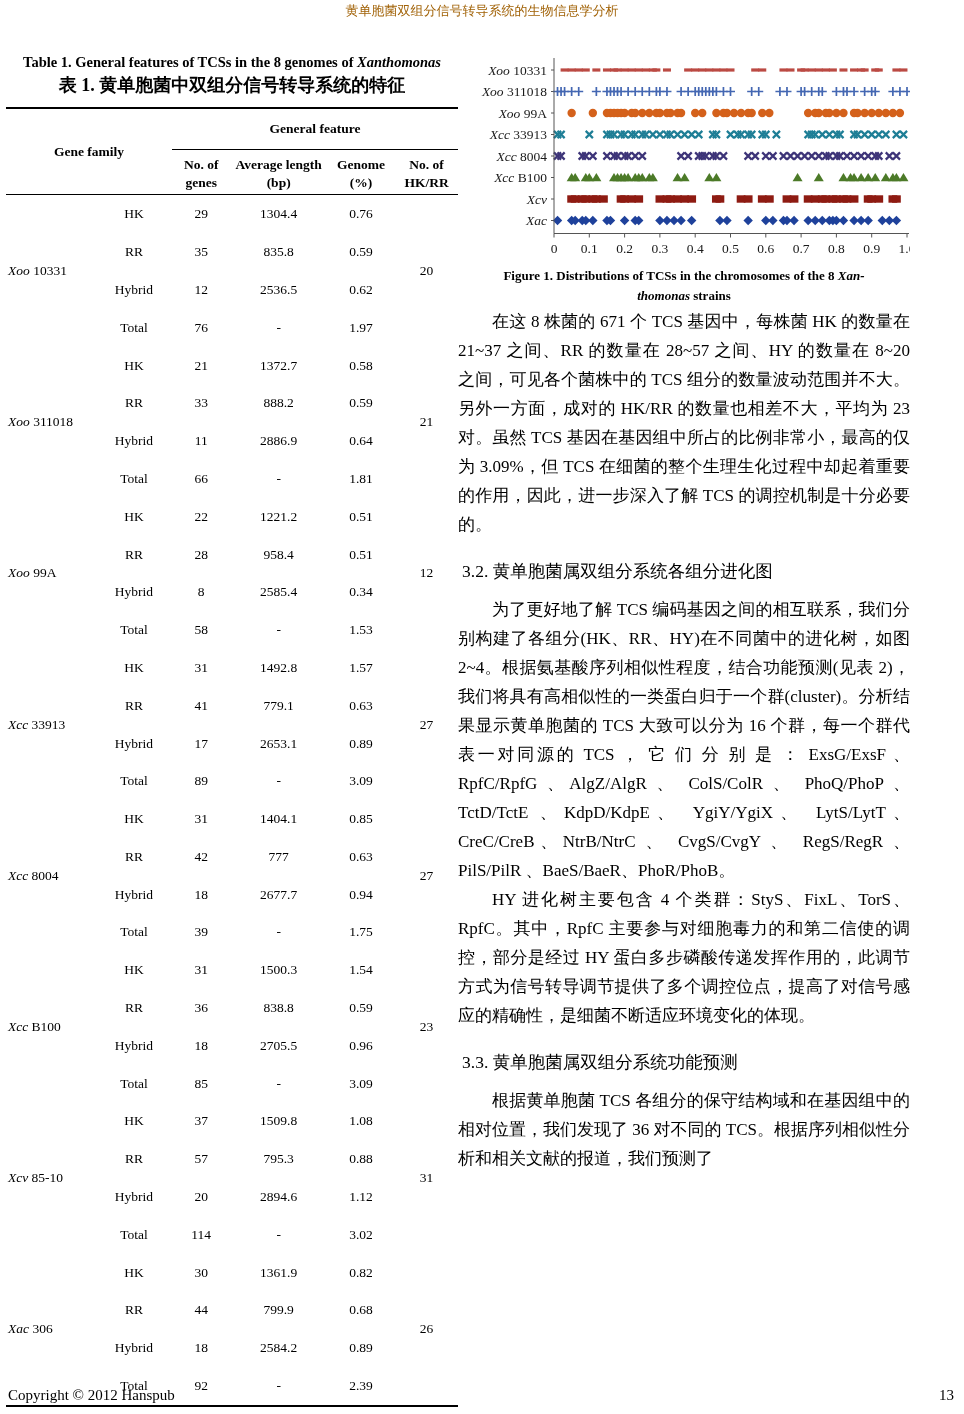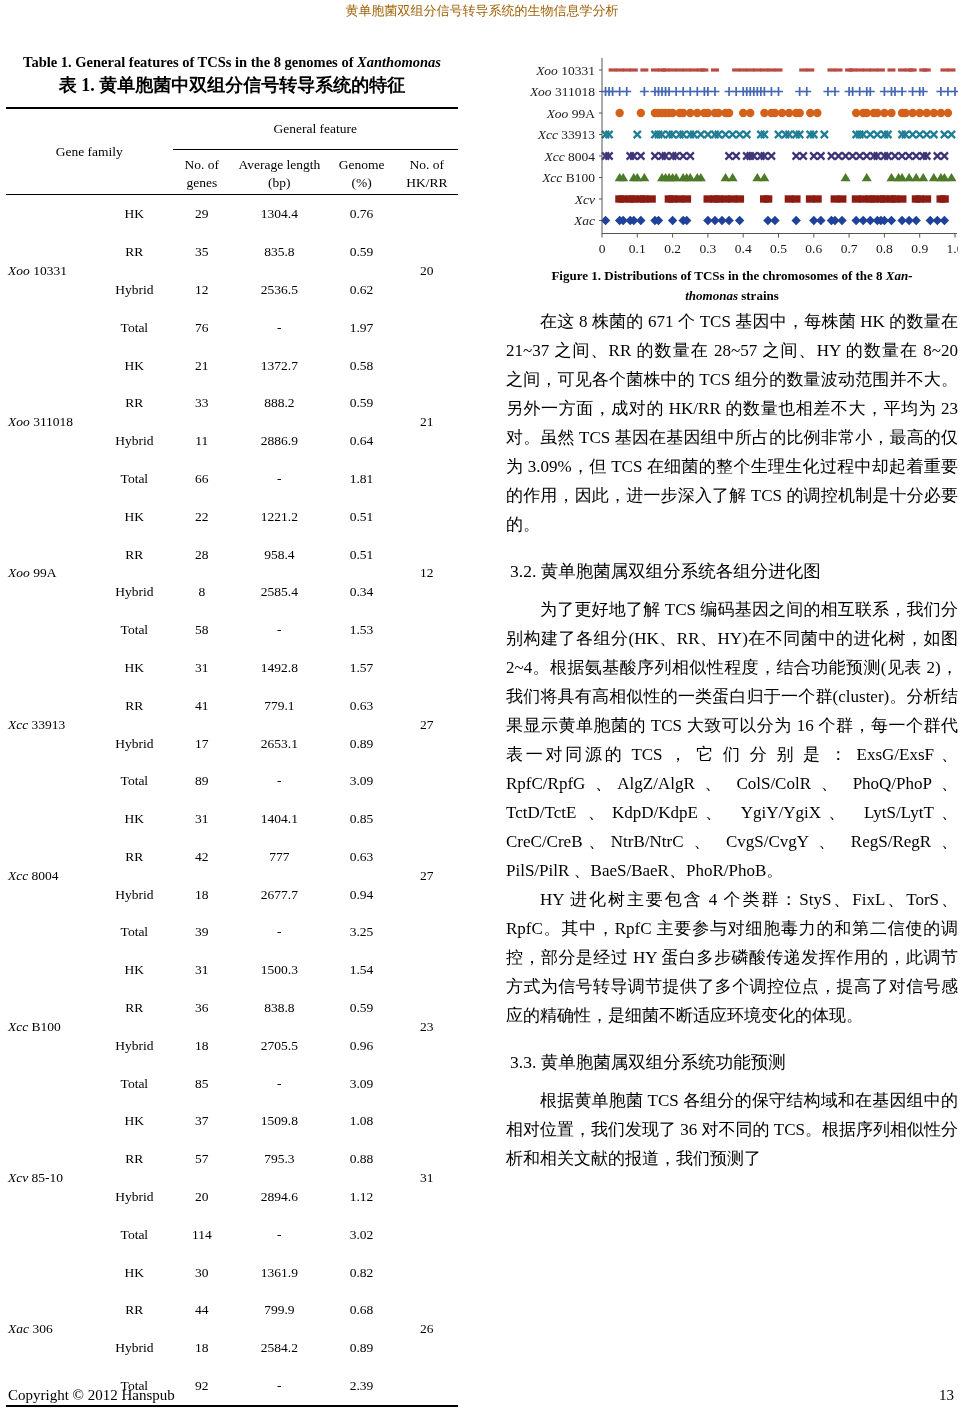--- a/index.html
+++ b/index.html
@@ -1,29 +1,29 @@
 <!DOCTYPE html>
 <html><head>
 <meta charset="utf-8">
 <style>
   html,body{margin:0;padding:0;background:#ffffff;}
   .page{position:relative;width:964px;height:1414px;background:#fff;overflow:hidden;
         font-family:"Liberation Serif","DejaVu Serif",serif;color:#000;}
   .running-head{position:absolute;top:2px;left:0;width:100%;text-align:center;
         font-size:13px;color:#a16207;}
-  .content{position:absolute;top:52px;left:6px;width:952px;display:flex;gap:48px;}
+  .content{position:absolute;top:52px;left:6px;width:952px;display:flex;}
   .col-left{width:452px;flex:none;}
   .col-right{width:452px;flex:none;}
 
   
   .tbl-title{font-weight:bold;text-align:center;font-size:14.5px;line-height:1.45;}
   .tbl-title-zh{font-weight:bold;text-align:center;font-size:18px;margin-bottom:10px;}
   table.tcs{width:100%;border-collapse:collapse;border-top:2px solid #000;border-bottom:2px solid #000;
         font-size:13.5px;}
-  table.tcs th{font-weight:normal;white-space:pre-line;line-height:1.35;margin-top:39px;}
+  table.tcs th{font-weight:bold;white-space:pre-line;line-height:1.35;margin-top:39px;}
   th.group-head{border-bottom:1px solid #000;height:38px;text-align:center;}
   th.corner{border-bottom:1.5px solid #000;text-align:center;}
   tr.colhead th{border-bottom:1.5px solid #000;padding:6px 0 2px 0;text-align:center;}
   td{height:35.8px;text-align:center;vertical-align:middle;}
   td.strain{text-align:left;padding-left:2px;white-space:nowrap;}
   td.type-col{text-align:center;}
   .w-strain{width:96px;} .w-type{width:86px;} .w-genes{width:66px;}
   .w-avg{width:110px;} .w-pct{width:74px;} .w-hkrr{width:68px;}
 
   
@@ -198,21 +198,21 @@
             <tr>
               <td class="type-col">Hybrid</td>
               <td class="val-col">18</td>
               <td class="val-col">2677.7</td>
               <td class="val-col">0.94</td>
             </tr>
             <tr>
               <td class="type-col">Total</td>
               <td class="val-col">39</td>
               <td class="val-col">-</td>
-              <td class="val-col">3.25</td>
+              <td class="val-col">1.75</td>
             </tr>
             <tr>
               <td rowspan="4" class="strain"><i>Xcc</i> B100</td>
               <td class="type-col">HK</td>
               <td class="val-col">31</td>
               <td class="val-col">1500.3</td>
               <td class="val-col">1.54</td>
               <td rowspan="4">23</td>
             </tr>
             <tr>

